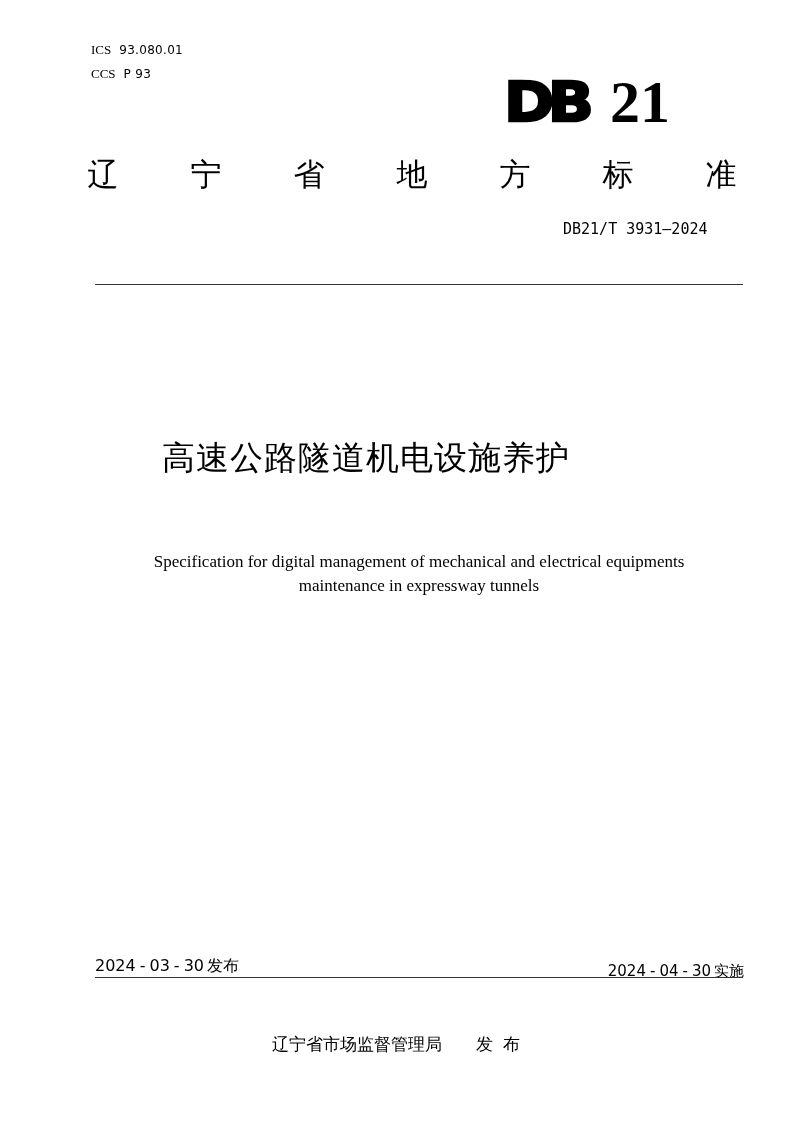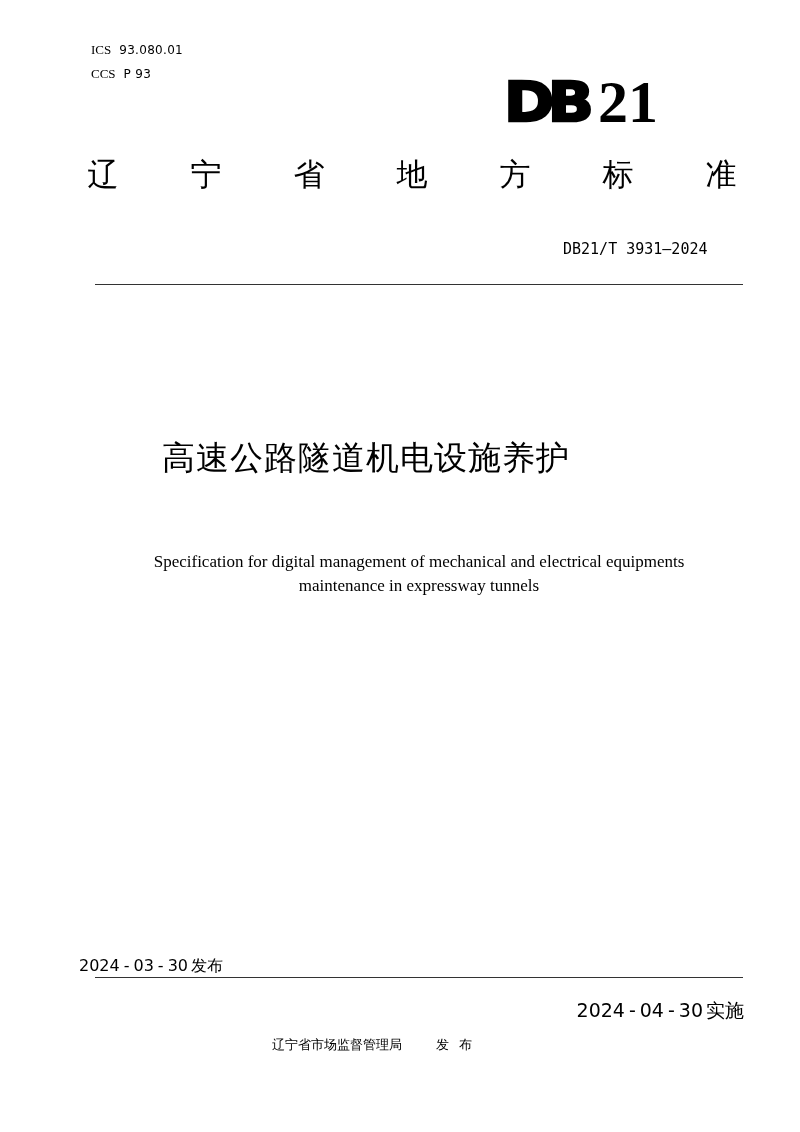--- a/index.html
+++ b/index.html
@@ -58,21 +58,21 @@
       display: inline-block;
       width: 92px;
     }
     .logo-num {
       font-family: "Liberation Serif", serif;
       font-weight: bold;
       font-size: 60px;
       line-height: 52px;
       letter-spacing: 0px;
       display: inline-block;
-      margin-left: 2px;
+      margin-left: 14px;
     }
 
     
     .issuer-head {
       left: 72px;
       top: 152px;
       width: 680px;
       height: 44px;
       display: flex;
       justify-content: space-between;
@@ -86,21 +86,20 @@
     }
 
     
     .std-number {
       left: 563px;
       top: 219px;
       font-family: "DejaVu Sans Mono", monospace;
       font-size: 15px;
       line-height: 20px;
       white-space: nowrap;
-      margin-top: 20px;
     }
 
     
     .rule-top {
       left: 95px;
       top: 284px;
       width: 648px;
       height: 0;
       border-top: 1.5px solid #333333;
     }
@@ -132,45 +131,45 @@
       top: 550px;
       text-align: center;
       font-family: "Liberation Serif", serif;
       font-size: 17px;
       line-height: 24px;
     }
     .title-en div { white-space: nowrap; }
 
     
     .date-issue {
-      left: 79px;
+      left: 95px;
       top: 955px;
       font-size: 16px;
       line-height: 22px;
       white-space: nowrap;
       font-family: "DejaVu Sans", sans-serif;
     }
     .date-impl {
       right: 56px;
-      top: 999px;
-      font-size: 19px;
+      top: 960px;
+      font-size: 15px;
       line-height: 22px;
       white-space: nowrap;
       font-family: "DejaVu Sans", sans-serif;
       text-align: right;
     }
     .date-num { letter-spacing: 0px; }
     .date-sep { padding: 0 4px; }
     .date-label { margin-left: 3px; }
 
     
     .publisher {
       left: 272px;
       top: 1033px;
-      font-size: 13px;
+      font-size: 17px;
       line-height: 24px;
       white-space: nowrap;
       font-family: Liberation Sans, sans-serif;
     }
     .publisher-action {
       margin-left: 34px;
       letter-spacing: 10px;
     }
   </style>
 </head>

